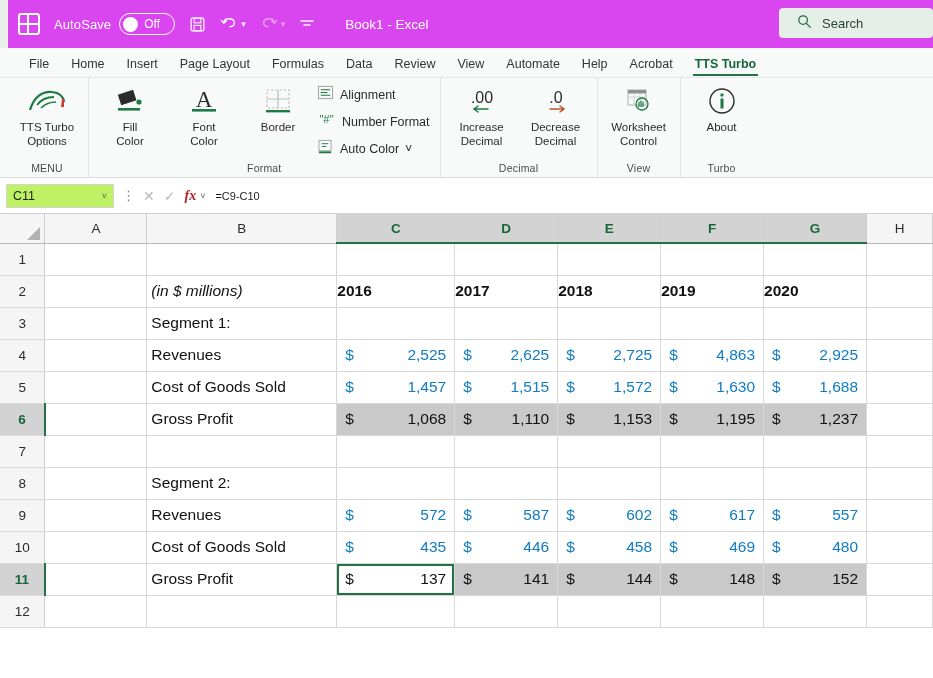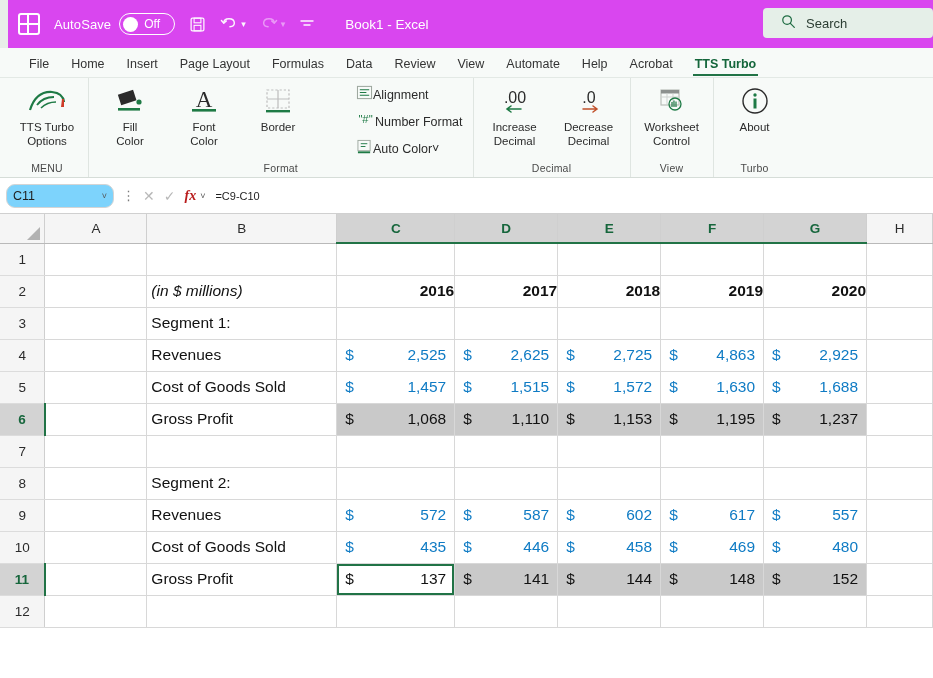--- a/index.html
+++ b/index.html
@@ -53,21 +53,21 @@
     opacity: .95;
   }
   .tb-icon.dim { opacity: .45; }
   .tb-icon .caret { font-size: 9px; margin-left: 3px; }
   .doc-title {
     color: #ffffff; font-size: 13.5px; margin-left: 30px;
     white-space: nowrap;
   }
   .search-box {
     position: absolute; right: 0; top: 8px;
-    width: 170px; height: 30px;
+    width: 154px; height: 30px;
     background: #e5efe8; border-radius: 4px;
     display: flex; align-items: center; padding-left: 18px;
   }
   .search-box .mag { font-size: 13px; color: #1d6b42; }
   .search-box .sr { font-size: 13px; color: #2c3e33; margin-left: 10px; }
 
   
   .ribbon-tabs {
     height: 30px; background: #f7faf8;
     display: flex; align-items: flex-end;
@@ -105,36 +105,36 @@
   .bigbtn {
     width: 74px; display: flex; flex-direction: column;
     align-items: center; padding-top: 6px; cursor: default;
   }
   .bigbtn .bi { height: 34px; display: flex; align-items: center; justify-content: center; }
   .bigbtn .bl {
     font-size: 11.5px; color: #2b2b2b; text-align: center;
     line-height: 14px; margin-top: 2px;
   }
   .smallrow {
-    display: flex; align-items: center; 
-    padding: 4px 6px 4px 2px; cursor: default; margin-left: 39px;
+    display: flex; align-items: center; gap: 6px;
+    padding: 4px 6px 4px 2px; cursor: default;
   }
   .smallrow .sl { font-size: 12.5px; color: #2b2b2b; white-space: nowrap; }
   .smallcol { display: flex; flex-direction: column; padding-top: 3px; }
 
   
   .fbar {
     height: 36px; background: #ffffff;
     display: flex; align-items: center; padding: 0 6px;
     border-bottom: 1px solid #d0d0d0;
   }
   .namebox {
     width: 108px; height: 24px; border: 1px solid #d4d4d4;
-    border-radius: 9px; display: flex; align-items: center;
-    padding: 0 6px; background: #7dd3fc;
+    border-radius: 1px; display: flex; align-items: center;
+    padding: 0 6px; background: #bef264;
   }
   .namebox .nv { font-size: 12.5px; color: #1f1f1f; flex: 1; }
   .namebox .nc { font-size: 9px; color: #555; }
   .fdots { color: #7a7a7a; font-size: 13px; margin: 0 8px; }
   .fbtns { display: flex; align-items: center; gap: 9px; }
   .fbtns span { font-size: 14px; color: #b8b8b8; }
   .fbtns .fx { color: #b91c1c; font-style: italic; font-weight: 600; font-family: "Liberation Serif", serif; }
   .fbtns .fxc { font-size: 9px; color: #555; margin-left: -5px; }
   .finput {
     flex: 1; height: 24px; margin-left: 10px;
@@ -185,21 +185,21 @@
   }
   
   .numcell { display: flex; align-items: center; height: 100%; padding: 0 8px 0 8px; }
   .numcell .cur { flex: none; }
   .numcell .val { flex: 1; text-align: right; }
   .blue { color: #0f7bc4; }
   .black { color: #111; }
   .lbl { padding: 0 3px 0 4px; }
   .italic { font-style: italic; }
   .bold { font-weight: 400; }
-  .yr { text-align: right; padding-right: 8px; font-weight: 700; font-size: 15.5px; }
+  .yr { padding-right: 8px; font-weight: 700; font-size: 15.5px; }
 
   .fill-gray { background: #c9c9c9 !important; }
   .bt-black { border-top: 1.6px solid #000000; }
   .bb-black { border-bottom: 1.6px solid #000000; }
   .bb-thingray { border-bottom: 1px solid #9a9a9a; }
 
   .active-cell {
     position: relative;
     background: #ffffff !important;
     box-shadow: inset 0 0 0 2px #217346;

